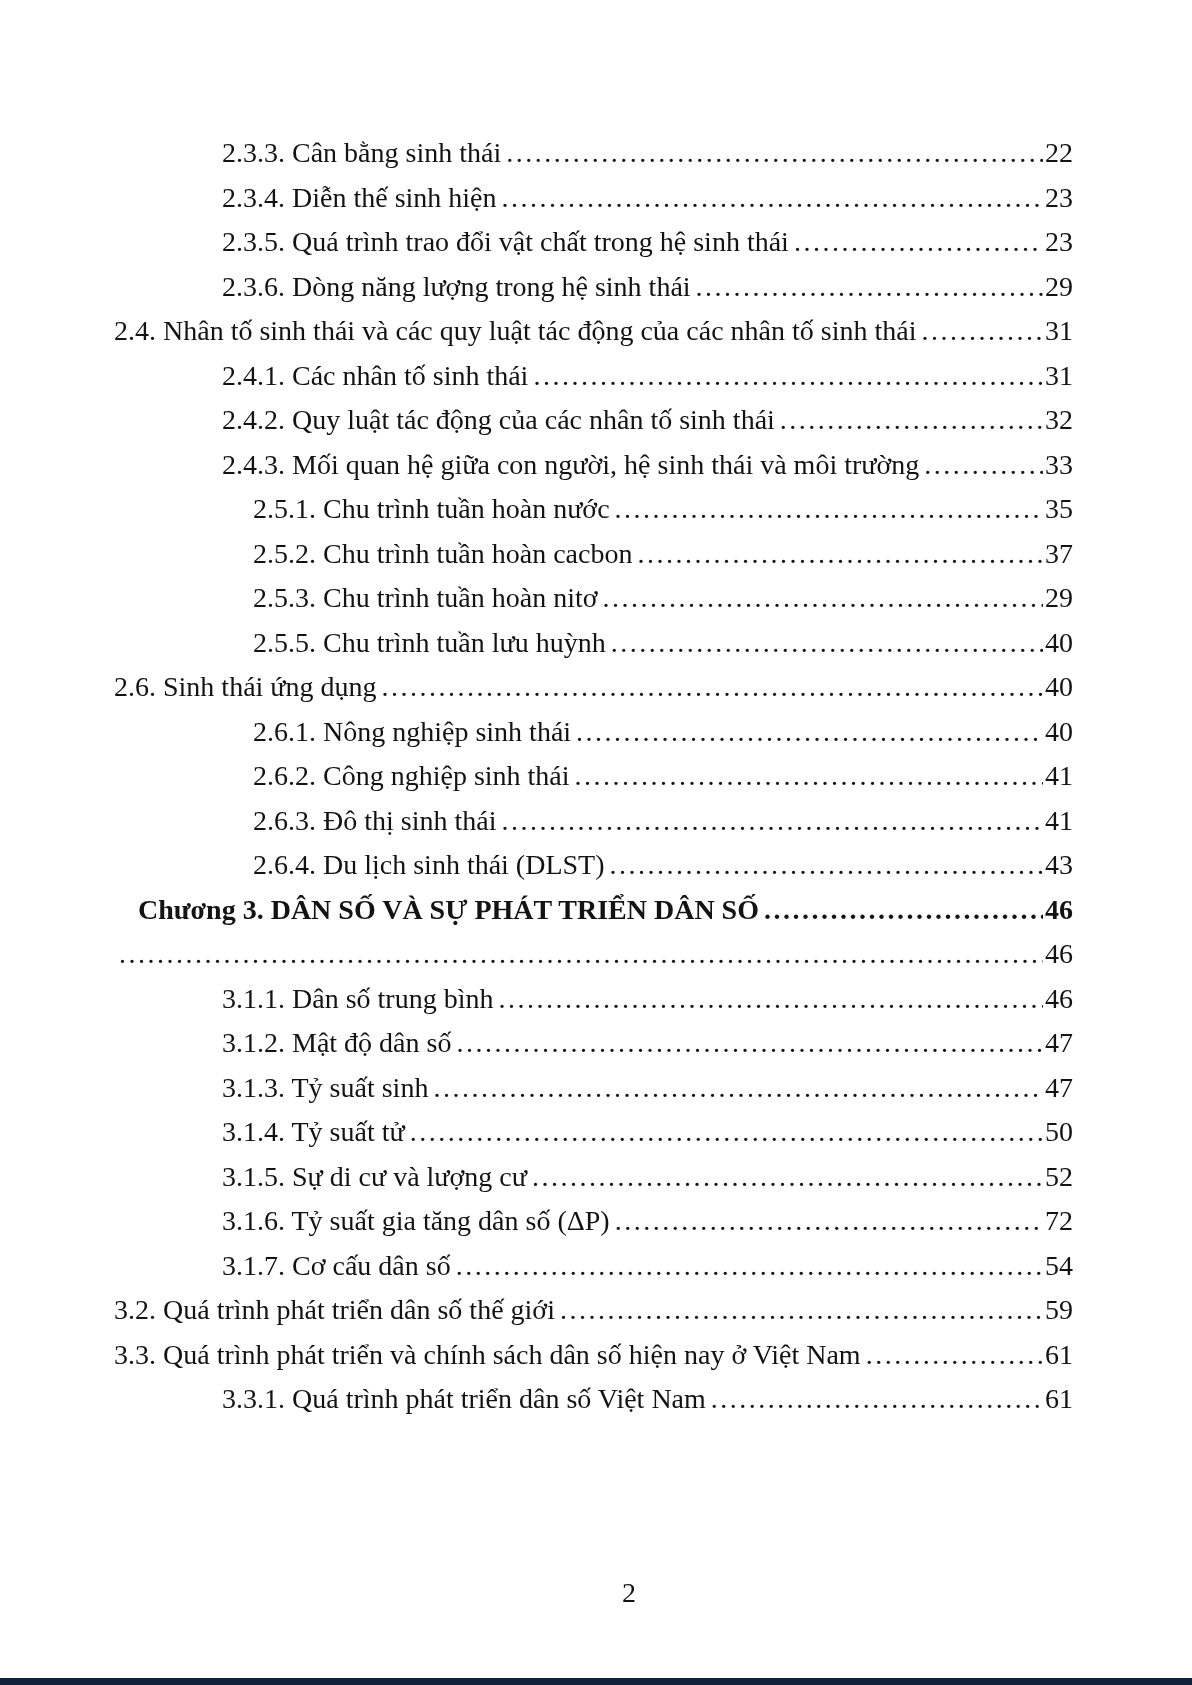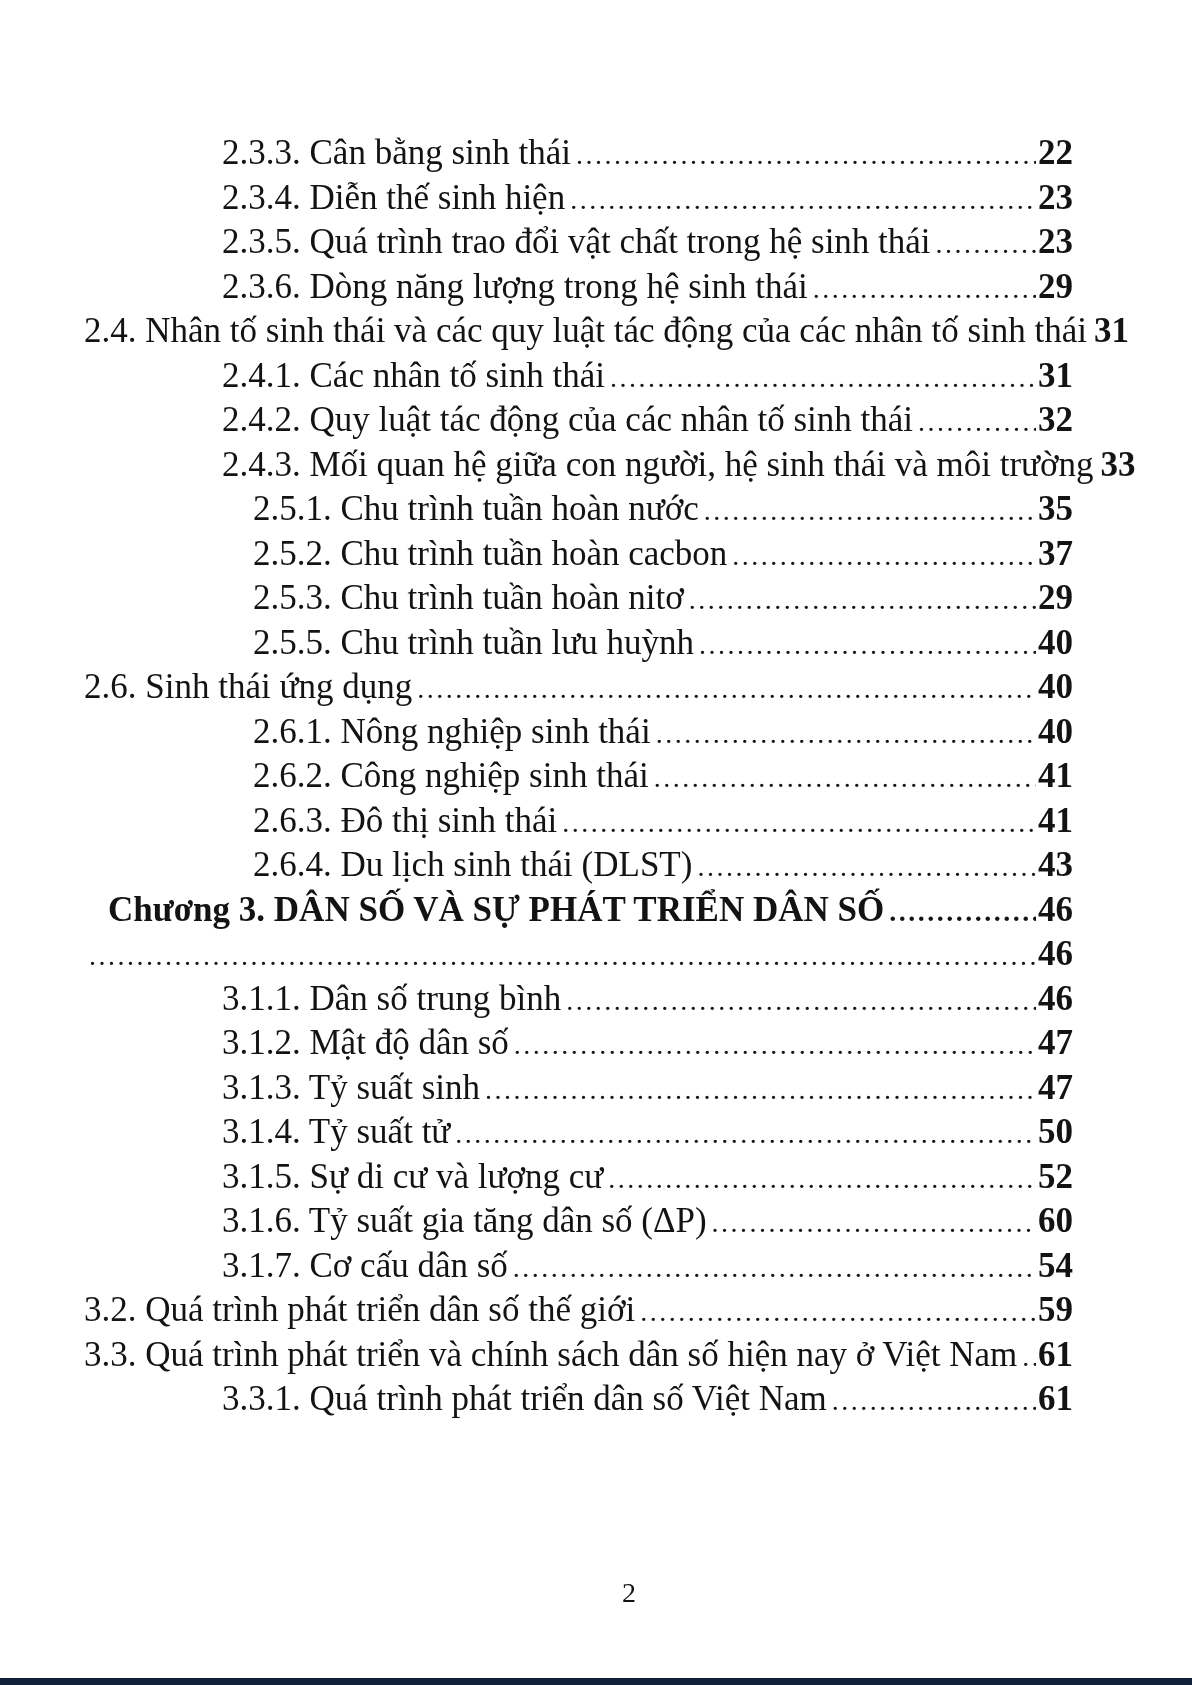--- a/index.html
+++ b/index.html
@@ -21,41 +21,41 @@
     position: absolute;
     top: 131px;
     left: 0;
     right: 119px; 
   }
   .toc-row {
     display: flex;
     align-items: baseline;
     height: 44.5px;
     line-height: 44.5px;
-    font-size: 35px;
+    font-size: 28px;
     white-space: nowrap;
   }
-  .toc-row.lvl0 { padding-left: 84px; }
+  .toc-row.lvl0 { padding-left: 114px; }
   .toc-row.lvl1 { padding-left: 222px; }
   .toc-row.lvl2 { padding-left: 243px; margin-left: 10px; }
   .toc-row.bold { font-weight: bold; margin-left: 24px; }
   .toc-label { flex: 0 0 auto; }
   .toc-leader {
     flex: 1 1 auto;
     overflow: hidden;
     white-space: nowrap;
     margin-left: 5px;
     margin-right: 2px;
   }
   .toc-leader::after {
     content: "...........................................................................................................................................................................................................................................................................................................";
     letter-spacing: 2.5px;
     font-size: 28px;
   }
-  .toc-page { flex: 0 0 auto; text-align: left; font-weight: bold; }
+  .toc-page { flex: 0 0 auto; text-align: left; }
   .footer {
     position: absolute;
     top: 1578px;
     left: 185px;
     width: 888px;
     text-align: center;
     font-size: 28px;
     line-height: 30px;
   }
   .bottom-bar {
@@ -213,21 +213,21 @@
 
   <div class="toc-row lvl1">
     <span class="toc-label">3.1.5. Sự di cư và lượng cư</span>
     <span class="toc-leader"></span>
     <span class="toc-page">52</span>
   </div>
 
   <div class="toc-row lvl1">
     <span class="toc-label">3.1.6. Tỷ suất gia tăng dân số (ΔP)</span>
     <span class="toc-leader"></span>
-    <span class="toc-page">60</span>
+    <span class="toc-page">72</span>
   </div>
 
   <div class="toc-row lvl1">
     <span class="toc-label">3.1.7. Cơ cấu dân số</span>
     <span class="toc-leader"></span>
     <span class="toc-page">54</span>
   </div>
 
   <div class="toc-row lvl0">
     <span class="toc-label">3.2. Quá trình phát triển dân số thế giới</span>

